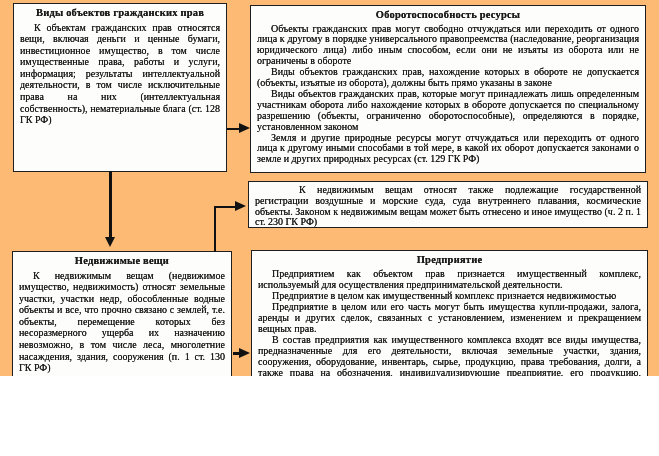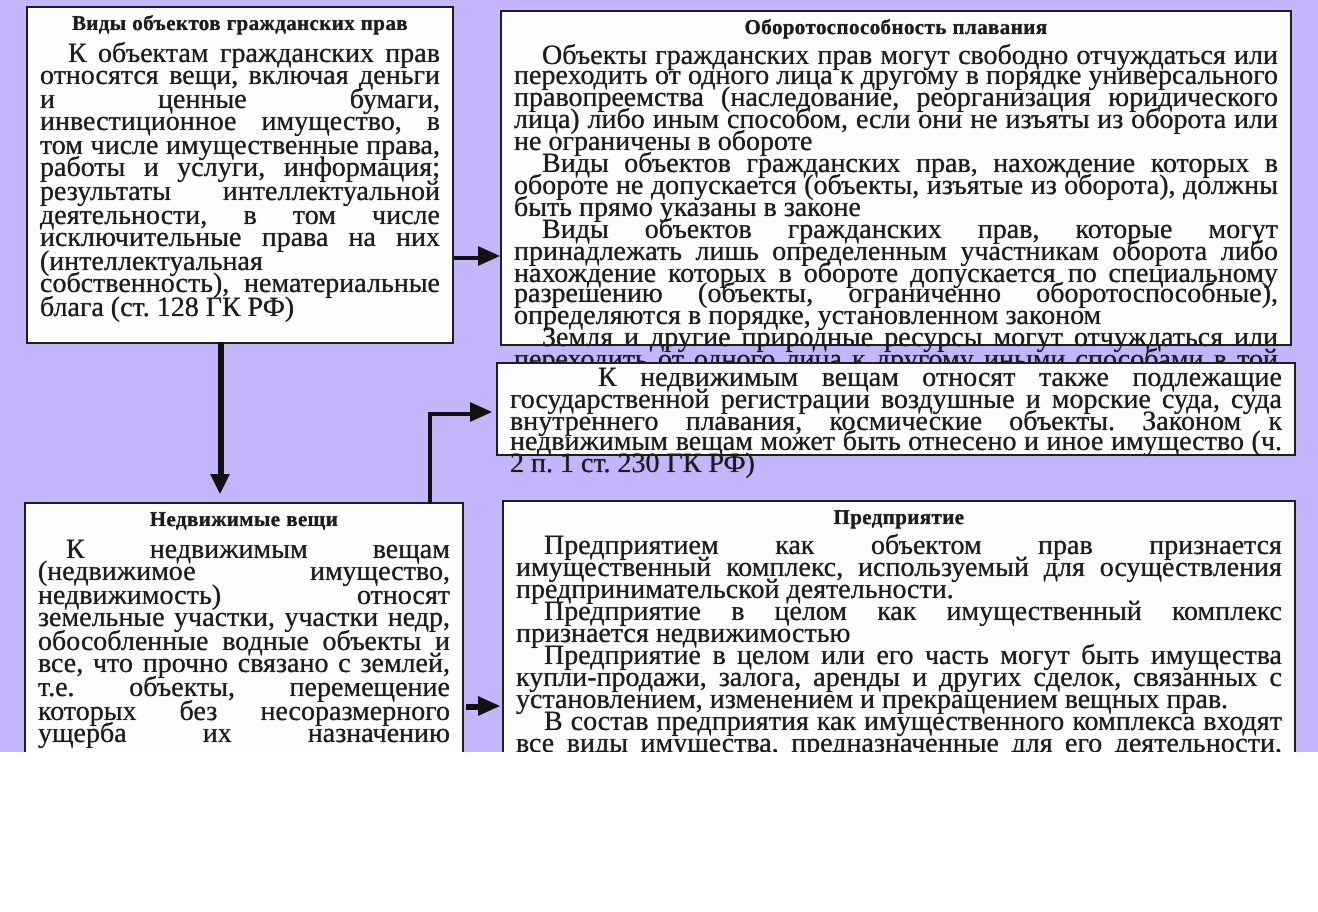--- a/index.html
+++ b/index.html
@@ -1,31 +1,31 @@
 <!DOCTYPE html>
 <html><head>
 <meta charset="utf-8">
 <style>
   html,body{margin:0;padding:0;background:#ffffff;}
   #page{
-    position:relative;width:659px;height:376px;background:#c4b5fd;
+    position:relative;width:659px;height:376px;background:#fdba74;
     font-family:"Liberation Serif","DejaVu Serif",serif;
     color:#1c1c1c;overflow:hidden;
   }
   .box{
     position:absolute;border:1.5px solid #1f1f1f;background:#fdfdfb;
     box-sizing:border-box;
   }
   .box-title{
     font-weight:bold;text-align:center;font-size:10.5px;line-height:12.5px;
     letter-spacing:.2px;padding-top:3px;
     text-shadow:0 0 .4px currentColor;
   }
   .body-text{
-    font-size:14px;line-height:11.4px;text-align:justify;
+    font-size:10px;line-height:11.4px;text-align:justify;
     padding:2px 6px 0 6px;
     text-shadow:0 0 .4px currentColor;
   }
   .body-text p{margin:0;text-indent:14px;}
   
   #box-types{left:13px;top:3px;width:214px;height:169px;}
   #box-types .body-text{line-height:11.6px;}
   #box-turnover{left:250px;top:5px;width:396px;height:168px;}
   #box-turnover .body-text{line-height:10.9px;font-family:Liberation Serif, serif;}
   #box-additional{left:248px;top:181px;width:400px;height:47px;}
@@ -54,21 +54,21 @@
 
   <div class="box" id="box-types">
     <div class="box-title">Виды объектов гражданских прав</div>
     <div class="body-text">
       <p>К объектам гражданских прав относятся вещи, включая деньги и ценные бумаги, инвестиционное имущество, в том числе имущественные права, работы и услуги, информация; результаты интеллектуальной деятельности, в том числе исключительные права на них (интеллектуальная собственность), нематериальные блага (ст. 128 ГК РФ)</p>
     </div>
   </div>
 
   <div class="box" id="box-turnover">
     <div class="box-title">
-      <div>Оборотоспособность плавания</div>
+      <div>Оборотоспособность ресурсы</div>
     </div>
     <div class="body-text">
       <p>Объекты гражданских прав могут свободно отчуждаться или переходить от одного лица к другому в порядке универсального правопреемства (наследование, реорганизация юридического лица) либо иным способом, если они не изъяты из оборота или не ограничены в обороте</p>
       <p>Виды объектов гражданских прав, нахождение которых в обороте не допускается (объекты, изъятые из оборота), должны быть прямо указаны в законе</p>
       <p>Виды объектов гражданских прав, которые могут принадлежать лишь определенным участникам оборота либо нахождение которых в обороте допускается по специальному разрешению (объекты, ограниченно оборотоспособные), определяются в порядке, установленном законом</p>
       <p>Земля и другие природные ресурсы могут отчуждаться или переходить от одного лица к другому иными способами в той мере, в какой их оборот допускается законами о земле и других природных ресурсах (ст. 129 ГК РФ)</p>
     </div>
   </div>
 
   <div class="box" id="box-additional">

